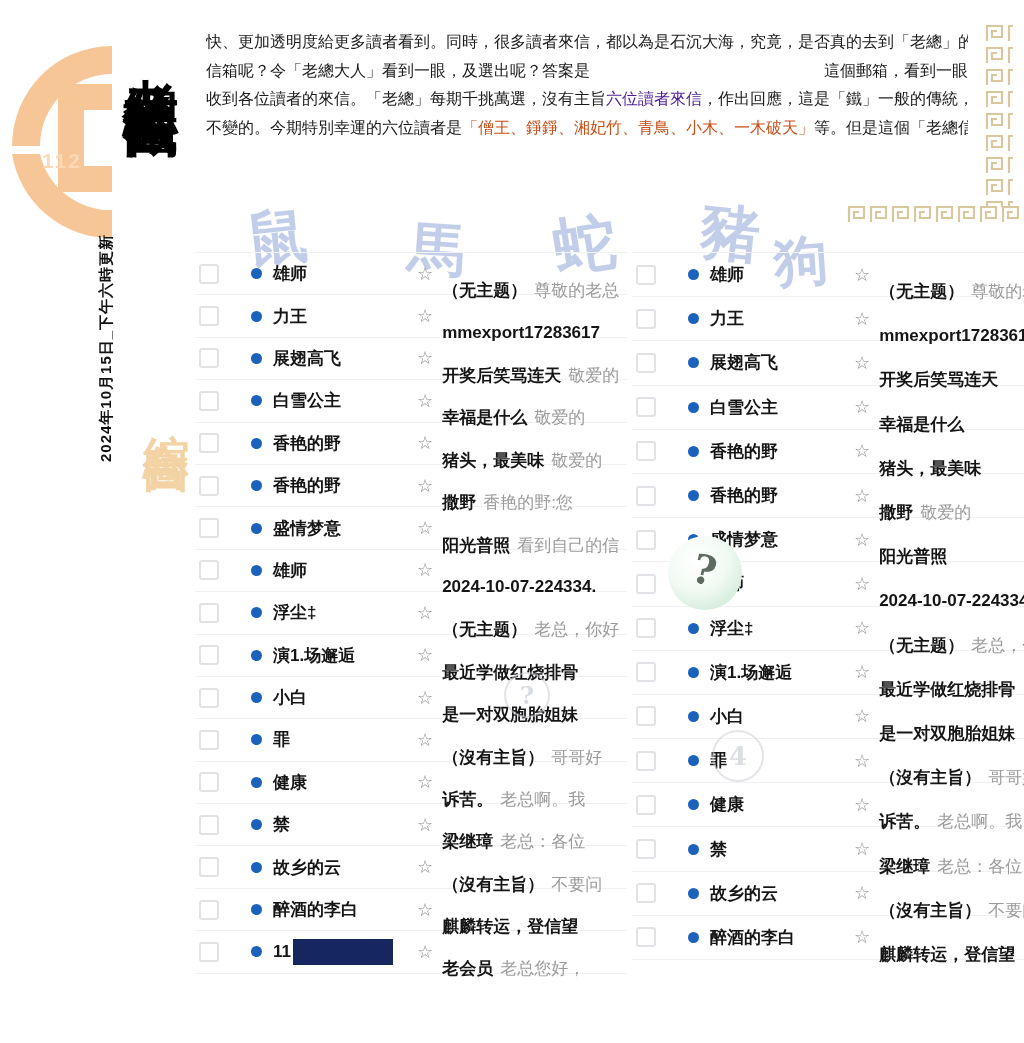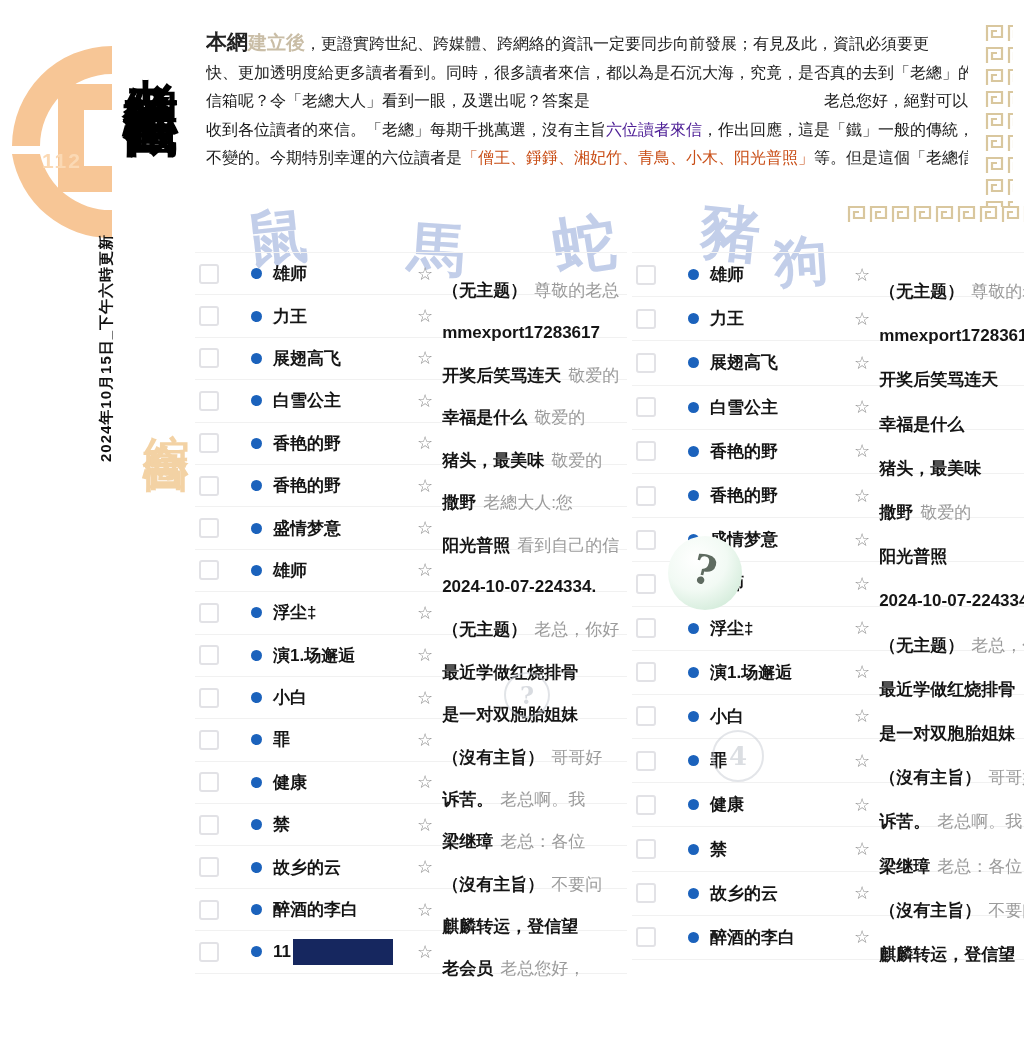--- a/index.html
+++ b/index.html
@@ -82,33 +82,30 @@
       <path d="M4 112 A100 100 0 0 0 104 196 L104 168 A72 72 0 0 1 32 112 Z"></path>
     </g>
     <text class="emblem-num" x="34" y="126" font-size="21" fill="#fbd9b4" letter-spacing="2">112</text>
   </svg>
 
   <div class="v-title">老總信箱截圖</div>
   <div class="v-sub">綜合圖</div>
   <div class="v-date">2024年10月15日_下午六時更新</div>
 
   <div class="hdr">
-    <div class="line">
-      <span class="intro-b">本網</span><span class="intro-l">建立後</span><span>，更證實跨世紀、跨媒體、跨網絡的資訊一定要同步向前發展；有見及此，資訊必須要更</span>
-    </div>
     <div class="line">快、更加透明度給更多讀者看到。同時，很多讀者來信，都以為是石沉大海，究竟，是否真的去到「老總」的</div>
     <div class="gapline">
       <span>信箱呢？令「老總大人」看到一眼，及選出呢？答案是</span>
-      <span>老总您好，絕對可以</span>
+      <span>這個郵箱，看到一眼</span>
     </div>
     <div class="line">
       <span>收到各位讀者的來信。「老總」每期千挑萬選，沒有主旨</span><span class="hl-mag">六位讀者來信</span><span>，作出回應，這是「鐵」一般的傳統，是</span>
     </div>
     <div class="line">
-      <span>不變的。今期特別幸運的六位讀者是</span><span class="hl-org">「僧王、錚錚、湘妃竹、青鳥、小木、阳光普照」</span><span>等。但是這個「老總信箱截</span>
+      <span>不變的。今期特別幸運的六位讀者是</span><span class="hl-org">「僧王、錚錚、湘妃竹、青鳥、小木、一木破天」</span><span>等。但是這個「老總信箱截</span>
     </div>
   </div>
 
   <svg class="meander-v" width="30" height="185">
     <defs>
       <pattern id="mkv" width="22" height="22" patternUnits="userSpaceOnUse">
         <path d="M4 19 V4 H19 V15 H9 V9 H14" fill="none" stroke="#d9c79e" stroke-width="2.2"></path>
       </pattern>
     </defs>
     <rect width="30" height="185" fill="url(#mkv)"></rect>
@@ -182,21 +179,21 @@
 
     </div>
 
     <div class="row">
       <span class="cbx"></span>
       <span class="dot"></span>
       <span class="sender">
           <span>香艳的野</span>
         </span>
       <span class="star">☆</span>
-      <span class="subj"><b>撒野</b><span class="pv">老總大人:您</span></span>
+      <span class="subj"><b>撒野</b><span class="pv">香艳的野:您</span></span>
 
     </div>
 
     <div class="row">
       <span class="cbx"></span>
       <span class="dot"></span>
       <span class="sender">
           <span>盛情梦意</span>
         </span>
       <span class="star">☆</span>

